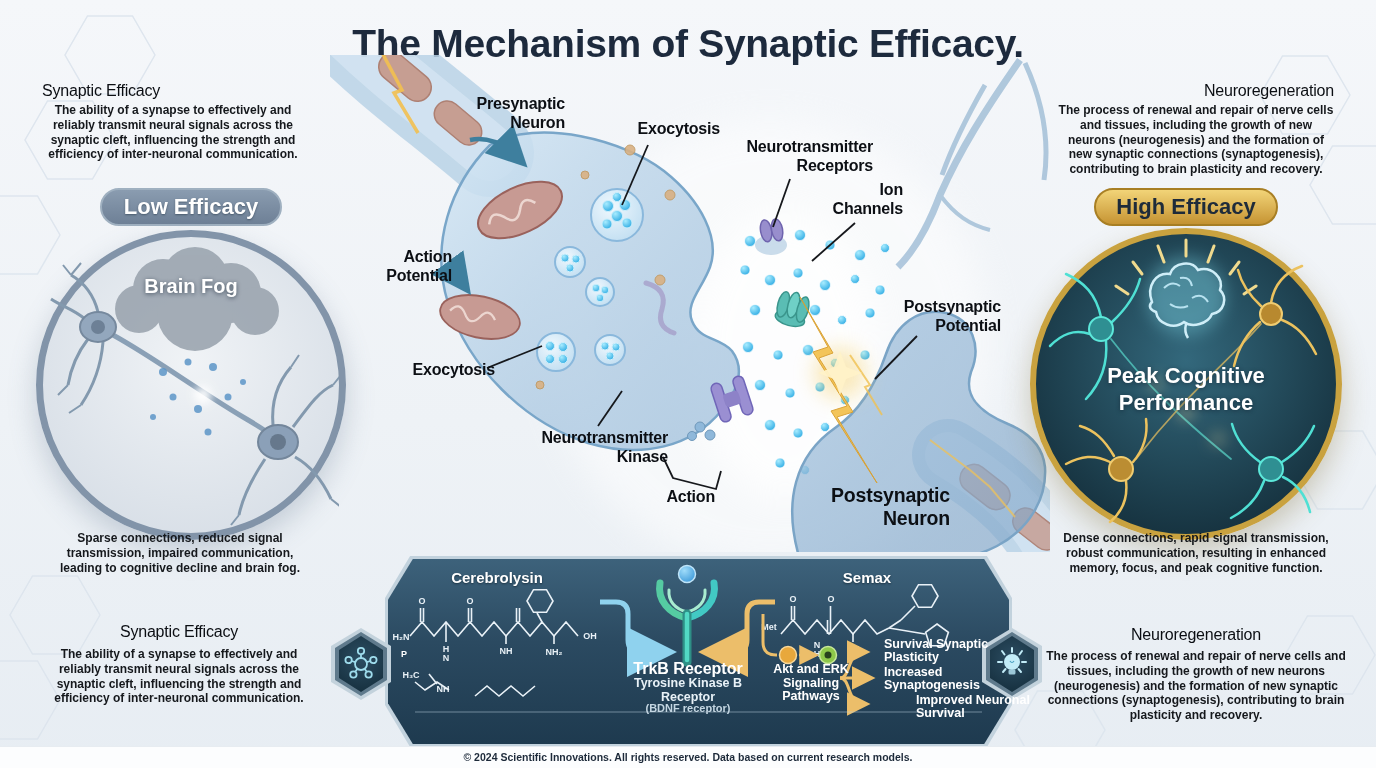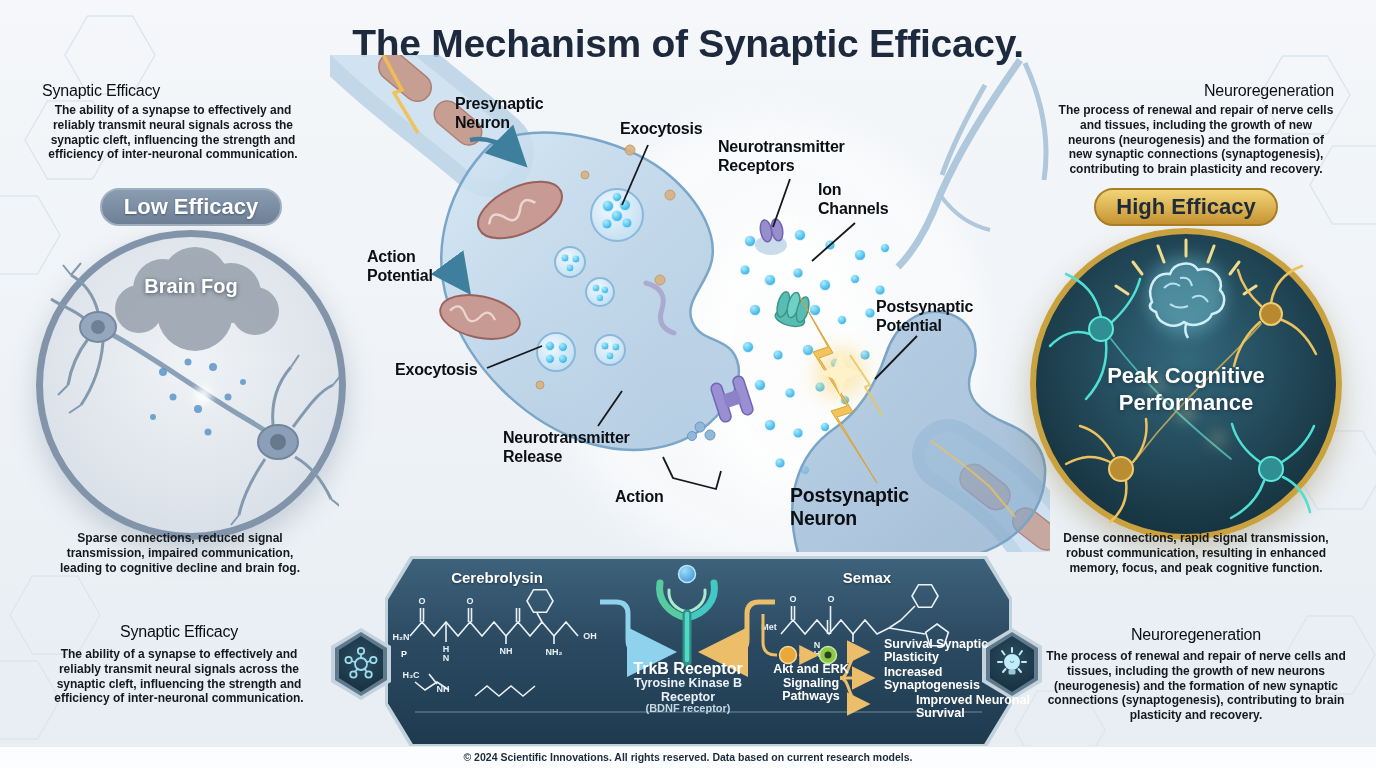--- a/index.html
+++ b/index.html
@@ -20,21 +20,21 @@
             text-shadow:0 1px 2px rgba(30,45,60,.5);}
   .pill-high{background:linear-gradient(180deg,#f2d478,#c69433);border:2px solid #a87f24;color:#1e2b3a;}
   
   .circleL{border-radius:50%;border:7px solid #8294a9;background:radial-gradient(circle at 50% 42%,#f0f3f6,#d8dfe7 80%);
            box-shadow:0 12px 28px rgba(90,110,135,.28);}
   .circleR{border-radius:50%;border:6px solid #c9a23f;background:radial-gradient(circle at 50% 42%,#33687c,#16323f 78%);
            box-shadow:0 12px 28px rgba(120,100,40,.3);}
   .circ-cap{position:absolute;left:0;right:0;text-align:center;color:#fff;font-weight:700;
             text-shadow:0 1px 4px rgba(20,35,50,.65);}
   
-  .dlab{text-align:left;font-weight:600;font-size:16px;line-height:19px;color:#0c0f14;letter-spacing:-0.2px;}
+  .dlab{text-align:right;font-weight:600;font-size:16px;line-height:19px;color:#0c0f14;letter-spacing:-0.2px;}
   .dlab-big{font-size:19.5px;line-height:23px;}
   
   .hexpanel-outer{background:#c2d2dd;clip-path:polygon(0% 22%,4% 0%,96% 0%,100% 22%,100% 78%,96% 100%,4% 100%,0% 78%);}
   .hexpanel-inner{position:absolute;left:3px;top:3px;right:3px;bottom:3px;
         clip-path:polygon(0% 22%,4% 0%,96% 0%,100% 22%,100% 78%,96% 100%,4% 100%,0% 78%);
         background:linear-gradient(180deg,#3d627b 0%,#2b4a61 45%,#1e3a4f 100%);}
   .banner-outer{background:#cfe0ea;clip-path:polygon(11% 0,89% 0,100% 50%,89% 100%,11% 100%,0 50%);}
   .banner-inner{position:absolute;left:3px;top:3px;right:3px;bottom:3px;
         clip-path:polygon(11% 0,89% 0,100% 50%,89% 100%,11% 100%,0 50%);
         background:linear-gradient(180deg,#35607a,#1e3c50);color:#fff;text-align:center;
@@ -289,21 +289,21 @@
       <polyline points="333,402 343,423 386,434 391,416"></polyline>
     </g>
   </svg>
 
   <div class="abs dlab" style="left:455px;top:94px;width:110px;">Presynaptic Neuron</div>
   <div class="abs dlab" style="left:620px;top:119px;width:100px;">Exocytosis</div>
   <div class="abs dlab" style="left:718px;top:137px;width:155px;">Neurotransmitter Receptors</div>
   <div class="abs dlab" style="left:818px;top:180px;width:85px;">Ion Channels</div>
   <div class="abs dlab" style="left:367px;top:247px;width:85px;">Action Potential</div>
   <div class="abs dlab" style="left:395px;top:360px;width:100px;">Exocytosis</div>
-  <div class="abs dlab" style="left:503px;top:428px;width:165px;">Neurotransmitter Release</div>
+  <div class="abs dlab" style="left:503px;top:428px;width:165px;">Neurotransmitter Kinase</div>
   <div class="abs dlab" style="left:615px;top:487px;width:100px;">Action</div>
   <div class="abs dlab" style="left:876px;top:297px;width:125px;">Postsynaptic Potential</div>
   <div class="abs dlab dlab-big" style="left:790px;top:484px;width:160px;">Postsynaptic Neuron</div>
 
   <div class="abs h-col" style="left:42px;top:79px;width:270px;text-align:left;">Synaptic Efficacy</div>
   <div class="abs body-col" style="left:42px;top:103px;width:262px;">The ability of a synapse to effectively and reliably transmit neural signals across the synaptic cleft, influencing the strength and efficiency of inter-neuronal communication.</div>
   <div class="abs pill pill-low" style="left:100px;top:188px;width:178px;">Low Efficacy</div>
 
   <div class="abs circleL" style="left:36px;top:230px;width:296px;height:296px;">
     <svg width="296" height="296" viewBox="0 0 296 296">

